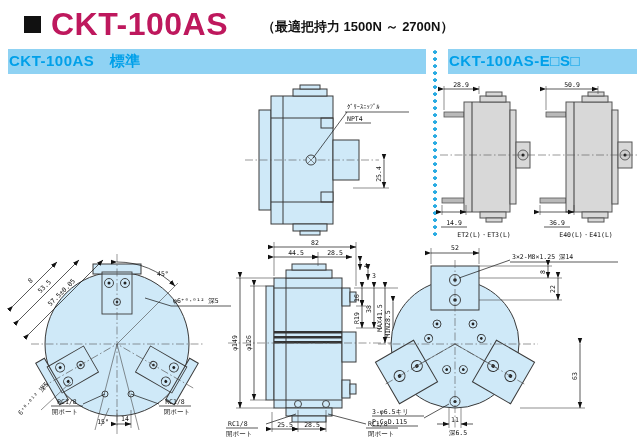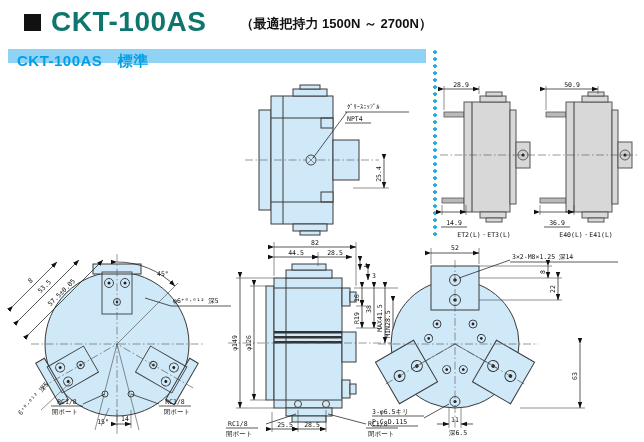--- a/index.html
+++ b/index.html
@@ -1,23 +1,23 @@
 <!DOCTYPE html>
 <html><head>
 <meta charset="utf-8">
 <style>
   html,body{margin:0;padding:0;background:#fff}
   .page{position:relative;width:644px;height:442px;background:#fff;overflow:hidden;
         font-family:"Liberation Sans",sans-serif}
   .hdr{position:absolute;left:24px;top:6px;display:flex;align-items:center;gap:10px}
   .sq{width:17px;height:17px;background:#111}
-  .title{font-size:28px;font-weight:bold;color:#0f766e;letter-spacing:.5px}
+  .title{font-size:32px;font-weight:bold;color:#be185d;letter-spacing:.5px}
   .subtitle{font-size:13px;font-weight:bold;color:#111;margin-left:24px;padding-top:4px}
-  .banner{position:absolute;height:14px;background:#8fd2f3;color:#00a0e9;font-weight:bold;
-          font-size:15px;line-height:23px;padding-left:9px;box-sizing:border-box;letter-spacing:.5px}
+  .banner{position:absolute;height:25px;background:#8fd2f3;color:#00a0e9;font-weight:bold;
+          font-size:15px;line-height:23px;padding-left:1px;box-sizing:border-box;letter-spacing:.5px}
   .dots{position:absolute;width:4px;background-image:radial-gradient(circle at 2px 2.2px,#29abe2 1.7px,rgba(0,0,0,0) 2px);
         background-size:4px 7px;background-repeat:repeat-y}
   svg{position:absolute;overflow:visible}
   svg text{font-family:"DejaVu Sans Mono","Liberation Sans",monospace;fill:#111}
   .dim{font-size:6.5px}
   .pb{fill:#cfe9f8;stroke:#3a3a3a;stroke-width:1}
   .pg{fill:#d8d8d8;stroke:#555;stroke-width:1}
   .pgd{fill:#b9b9b9;stroke:#555;stroke-width:.8}
   .slot{fill:none;stroke:#3a3a3a;stroke-width:.9}
   .scr{fill:#cfe9f8;stroke:#333;stroke-width:.9}
@@ -35,20 +35,21 @@
 
 <div class="page">
 
   <div class="hdr">
     <div class="sq"></div>
     <div class="title">CKT-100AS</div>
     <div class="subtitle">（最適把持力 1500N ～ 2700N）</div>
   </div>
 
   <div class="banner" style="left:8px;top:49px;width:418px">CKT-100AS　標準</div>
+  <div class="banner" style="left:448px;top:49px;width:189px">CKT-100AS-E□S□</div>
   <div class="dots" style="left:433px;top:50px;height:186px"></div>
 
   <svg style="left:237px;top:84px" width="200" height="152" viewBox="0 0 200 152">
     <defs>
       <marker id="ar" markerWidth="8" markerHeight="6" refX="6.3" refY="3" orient="auto" markerUnits="userSpaceOnUse">
         <path d="M0,0.7 L6.5,3 L0,5.3 Z" fill="#111"></path>
       </marker>
     </defs>
     <g>
       <rect class="pb" x="22" y="26" width="12" height="100"></rect>

